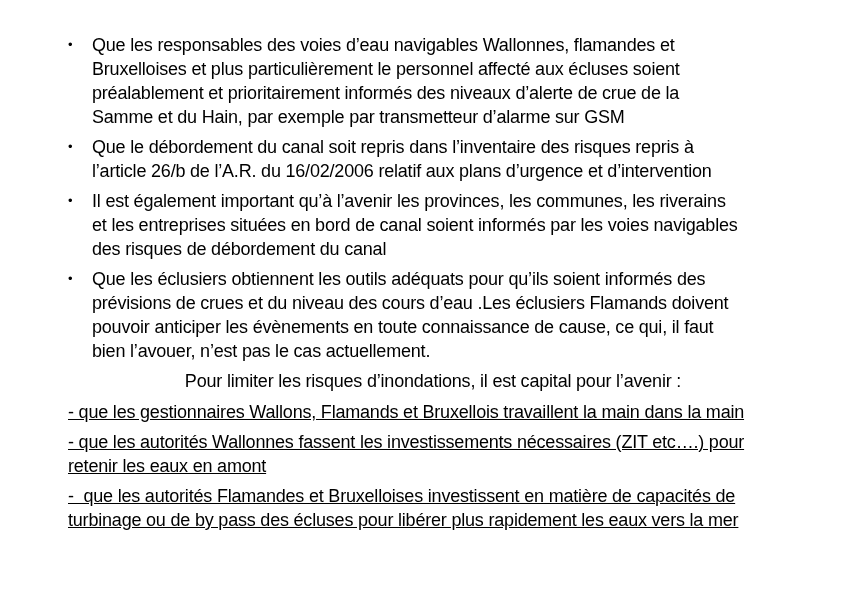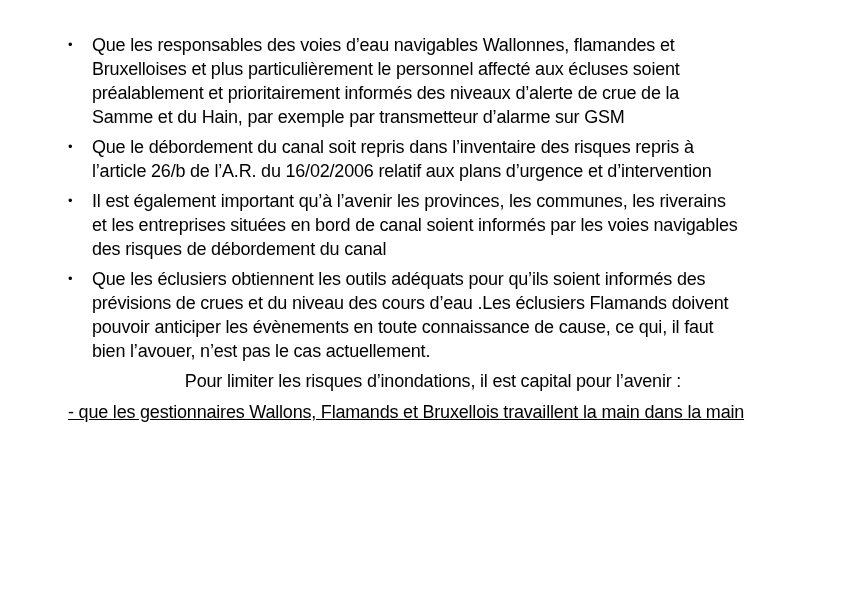--- a/index.html
+++ b/index.html
@@ -85,16 +85,20 @@
 pouvoir anticiper les évènements en toute connaissance de cause, ce qui, il faut
 bien l’avouer, n’est pas le cas actuellement.</span>
     </div>
 
     <div class="section-heading">
       <span class="u">Pour limiter les risques d’inondations, il est capital pour l’avenir </span><span>:</span>
     </div>
 
     <p class="dash-par">- que les gestionnaires Wallons, Flamands et Bruxellois travaillent la main dans la main</p>
 
+    <p class="dash-par">- que les autorités Wallonnes fassent les investissements nécessaires (ZIT etc….) pour
+retenir les eaux en amont</p>
 
+    <p class="dash-par">-  que les autorités Flamandes et Bruxelloises investissent en matière de capacités de
+turbinage ou de by pass des écluses pour libérer plus rapidement les eaux vers la mer</p>
 
   </div>
 </div>
 
 </body></html>

